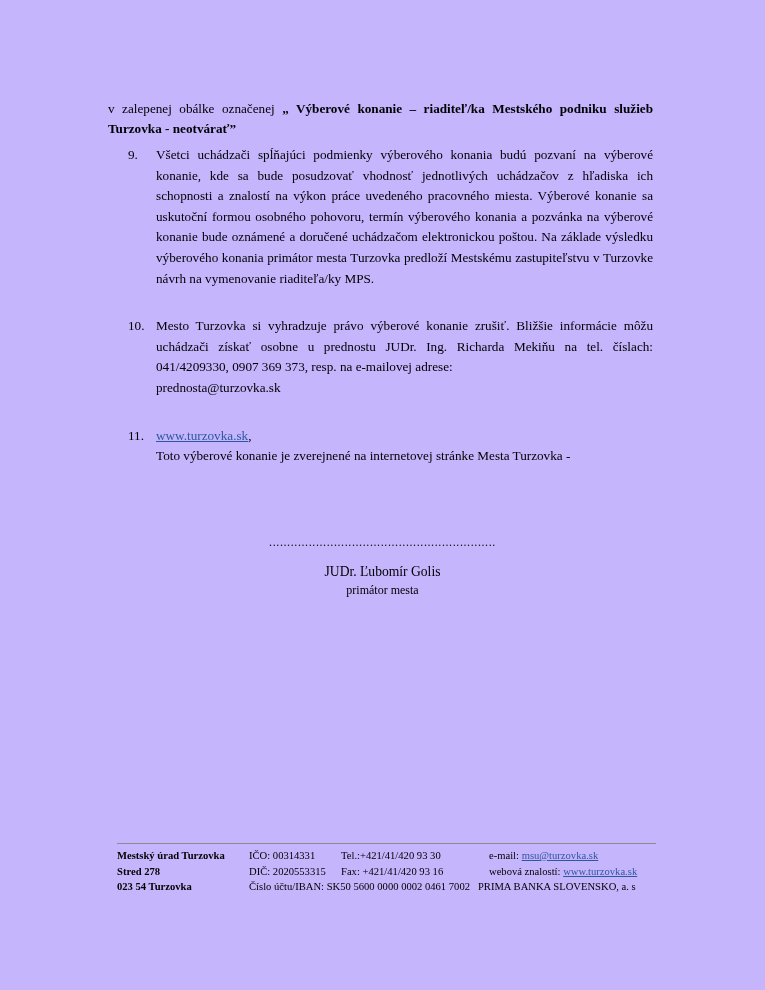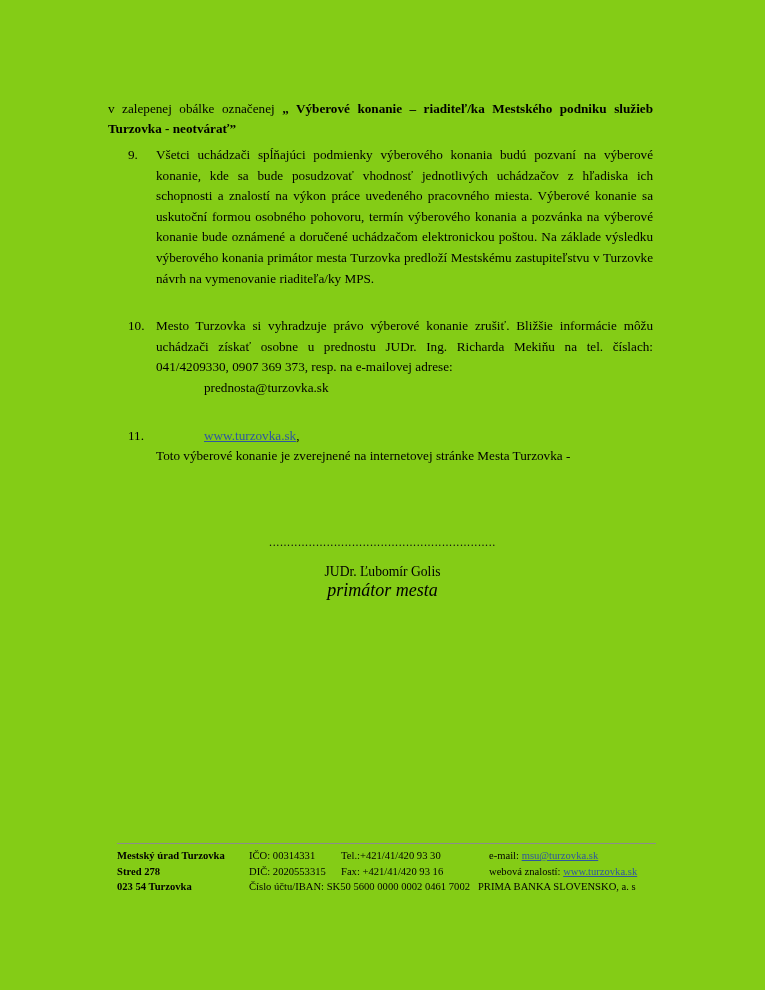--- a/index.html
+++ b/index.html
@@ -4,21 +4,21 @@
 <style>
   html, body {
     margin: 0;
     padding: 0;
     background: #ffffff;
   }
   .page {
     position: relative;
     width: 765px;
     height: 990px;
-    background: #84cc16;
+    background: #c4b5fd;
     font-family: "Liberation Serif", "DejaVu Serif", serif;
     color: #000000;
     overflow: hidden;
   }
 
   
   .intro {
     position: absolute;
     left: 108px;
     top: 86px;
@@ -58,21 +58,21 @@
     line-height: 20.6px;
   }
   .li .num.wide {
     left: 20px;
   }
   .li-9  { margin-bottom: 0; }
   .li-10 { margin-top: 27px; }
   .li-11 { margin-top: 27px; }
 
   .li .body { display: block; }
-  .li .last-line { text-align: left; margin-left: 48px; }
+  .li .last-line { text-align: left; }
 
   a.link, .link {
     color: #2f57a0;
     text-decoration: underline;
   }
 
   
   .signature {
     position: absolute;
     left: 0;
@@ -86,23 +86,22 @@
     letter-spacing: 0.6px;
     color: #111;
     white-space: nowrap;
   }
   .sig-name {
     font-size: 13.6px;
     line-height: 18px;
     margin-top: 14px;
   }
   .sig-role {
-    font-size: 18px;
+    font-size: 12px;
     line-height: 18px;
-    font-style: italic;
   }
 
   
   .footer {
     position: absolute;
     left: 117px;
     top: 843px;
     width: 539px;
   }
   .footer-rule {

